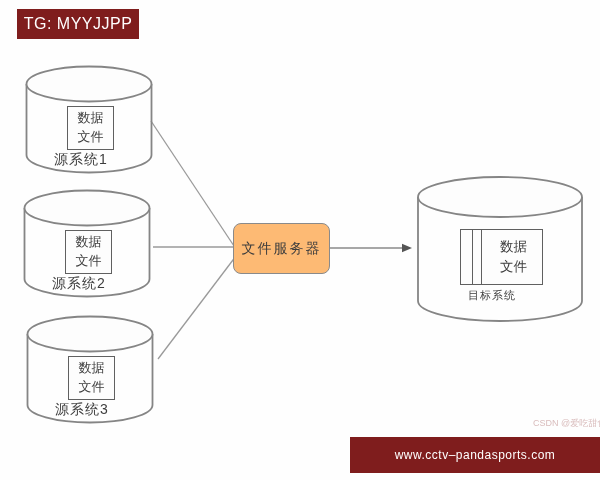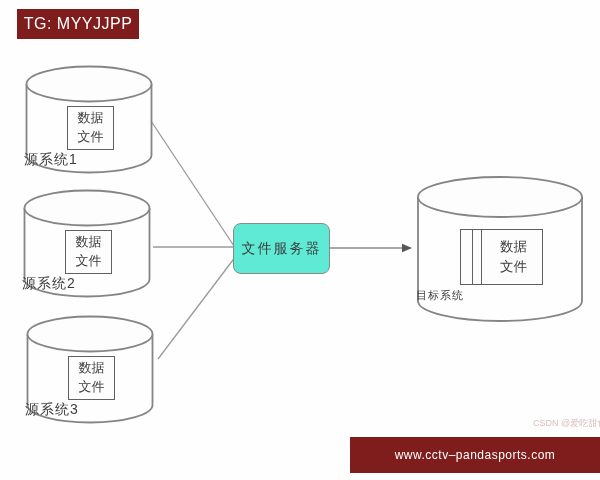--- a/index.html
+++ b/index.html
@@ -34,26 +34,26 @@
   .src{width:130px;height:112px;}
   .tgt{left:416px;top:175px;width:168px;height:148px;}
   .filebox{
     position:absolute;left:43px;top:44px;width:45px;height:42px;
     border:1.5px solid #606060;background:#fdfdfd;
     display:flex;flex-direction:column;align-items:center;justify-content:center;
     font-size:13px;line-height:1.45;
   }
   .cyl-label{
     position:absolute;left:0;right:16px;top:89px;
-    text-align:left;font-size:14px;letter-spacing:1px;
+    text-align:center;font-size:14px;letter-spacing:1px;
   }
   
   .server-box{
     position:absolute;left:233px;top:223px;width:95px;height:49px;
-    border:1.4px solid #8a8a8a;border-radius:8px;background:#5eead4;
+    border:1.4px solid #8a8a8a;border-radius:8px;background:#fdba74;
     display:flex;align-items:center;justify-content:center;
     font-size:14px;letter-spacing:2px;
   }
   
   .target-filebox{
     position:absolute;left:44px;top:54px;width:81px;height:54px;
     border:1.4px solid #606060;background:#fdfdfd;
   }
   .vline{position:absolute;top:0;bottom:0;width:1.4px;background:#606060;}
   .vline.v1{left:11px;}

